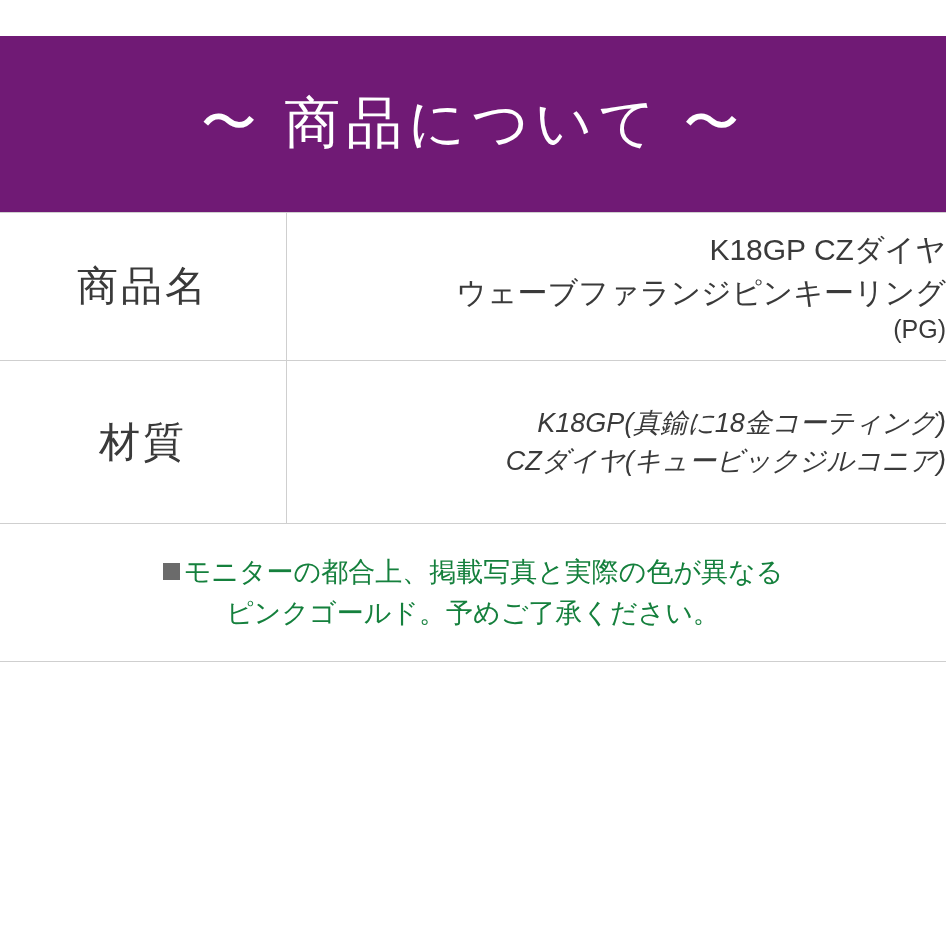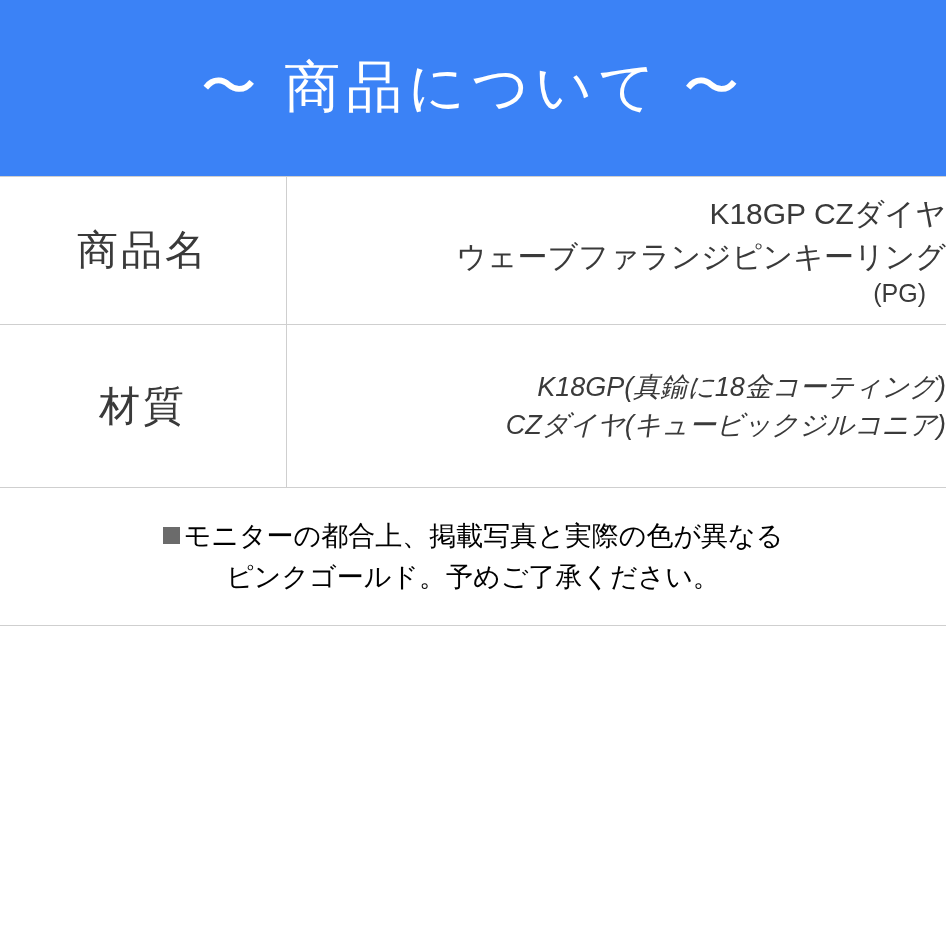--- a/index.html
+++ b/index.html
@@ -15,24 +15,25 @@
     width: 946px;
     height: 946px;
     background: #ffffff;
     position: relative;
     box-sizing: border-box;
     overflow: hidden;
   }
   
   .header {
     height: 176px;
-    background: #3b82f6;
+    background: #701a75;
     display: flex;
     align-items: center;
     justify-content: center;
+    margin-top: 36px;
   }
   .header-title {
     color: #ffffff;
     font-size: 56px;
     letter-spacing: 6px;
     font-weight: 400;
     white-space: nowrap;
   }
   
   .table {
@@ -74,42 +75,42 @@
     white-space: nowrap;
   }
   .v-line.small {
     font-size: 27px;
     font-style: italic;
   }
   .v-right {
     text-align: right;
     font-size: 25px;
     line-height: 1.2;
-    padding-right: 20px;
+    padding-right: 0;
   }
   .v-center-block {
     display: flex;
     flex-direction: column;
     justify-content: center;
     height: 100%;
     align-items: flex-end;
   }
   .hl {
     color: #d0021b;
     text-decoration: underline;
     text-underline-offset: 3px;
   }
   .note-cell {
     text-align: center;
     padding: 16px 20px;
   }
   .note-line {
     font-size: 27px;
     line-height: 1.5;
-    color: #000000;
+    color: #15803d;
     white-space: nowrap;
   }
   .note-line.first {
     text-align: center;
   }
   .sq {
     display: inline-block;
     width: 17px;
     height: 17px;
     background: #6b6b6b;

